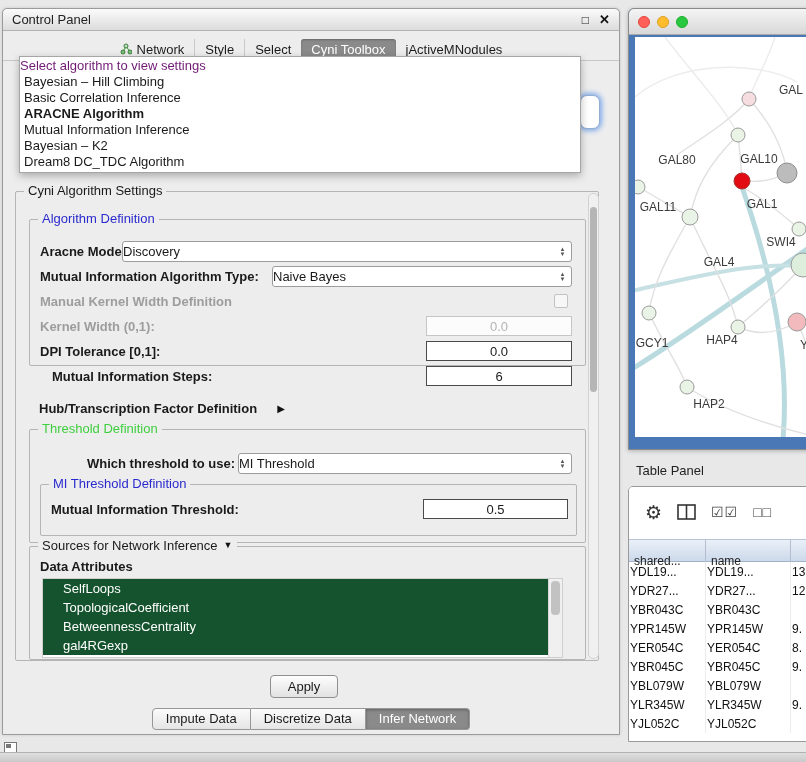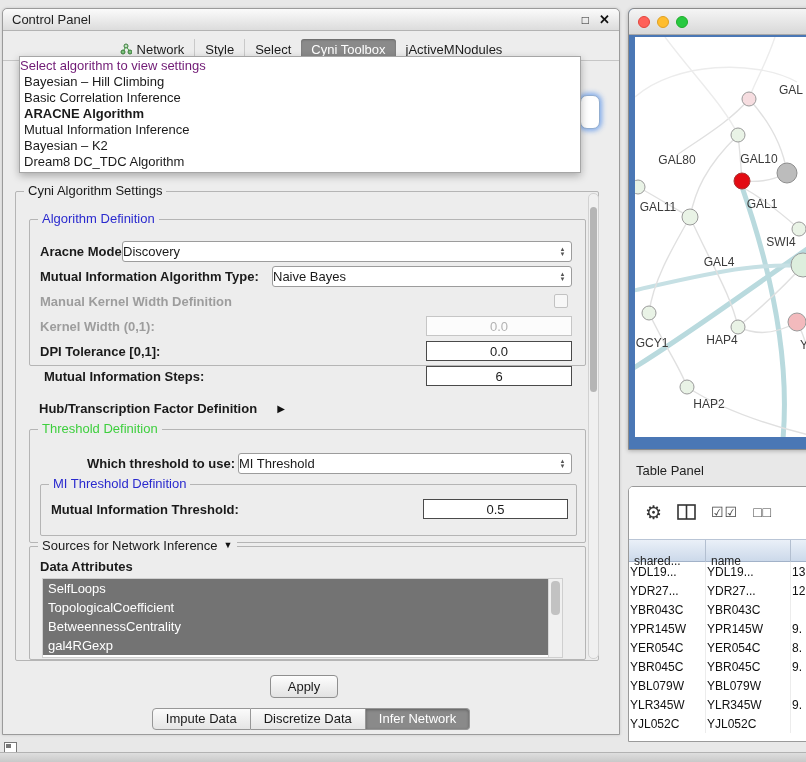--- a/index.html
+++ b/index.html
@@ -56,21 +56,21 @@
 
   .checkbox{position:absolute;width:14px;height:14px;border:1px solid #c2c2c2;background:#f7f7f7;border-radius:2px}
 
   .tri{font-size:10px;line-height:1;color:#111}
 
   .scrollbar{position:absolute;left:585px;top:184px;width:11px;height:466px;background:#f0f0f0;border:1px solid #d2d2d2;border-radius:5px}
   .scroll-thumb{position:absolute;left:1px;top:13px;width:7px;height:185px;background:#b5b5b5;border-radius:4px}
 
   .attr-list{position:absolute;background:#fff;border:1px solid #cfcfcf;overflow:hidden;display:flex}
   .attr-items{width:505px}
-  .attr-item{height:19px;line-height:19px;padding-left:5px;background:#737373;color:#fff;font-size:13px;white-space:nowrap}
+  .attr-item{height:19px;line-height:19px;padding-left:20px;background:#14532d;color:#fff;font-size:13px;white-space:nowrap}
   .attr-scroll{width:14px;background:#f0f0f0;border-left:1px solid #d8d8d8;position:relative}
   .attr-scroll-thumb{position:absolute;left:2px;top:2px;width:9px;height:34px;background:#c2c2c2;border-radius:4px}
 
   .apply-btn{position:absolute;left:267px;top:666px;width:68px;height:23px;border:1px solid #8f8f8f;border-radius:4px;
       background:linear-gradient(#fdfdfd,#e2e2e2);font-size:13px;display:flex;align-items:center;justify-content:center}
 
   .bottom-tabs{position:absolute;left:0;right:0;top:699px;display:flex;justify-content:center}
   .btab{height:22px;line-height:20px;padding:0 13px;border:1px solid #979797;border-left:none;
       background:linear-gradient(#fbfbfb,#e5e5e5);font-size:13px}
   .btab:first-child{border-left:1px solid #979797;border-radius:4px 0 0 4px}
@@ -194,21 +194,21 @@
     <span class="lbl disabled" style="left:10px;top:97px">Kernel Width (0,1):</span>
     <div class="field disabled" style="left:396px;top:96px;width:146px">
       <span>0.0</span>
     </div>
 
     <span class="lbl" style="left:10px;top:122px">DPI Tolerance [0,1]:</span>
     <div class="field" style="left:396px;top:121px;width:146px">
       <span>0.0</span>
     </div>
 
-    <span class="lbl" style="left:14px;top:147px">Mutual Information Steps:</span>
+    <span class="lbl" style="left:22px;top:147px">Mutual Information Steps:</span>
     <div class="field" style="left:396px;top:146px;width:146px">
       <span>6</span>
     </div>
   </div>
 
   <div class="abs" style="left:36px;top:390px;display:flex;align-items:center;gap:20px">
     <span class="lbl plain" style="position:static;font-weight:bold">Hub/Transcription Factor Definition</span>
     <span class="tri">▶</span>
   </div>
 

